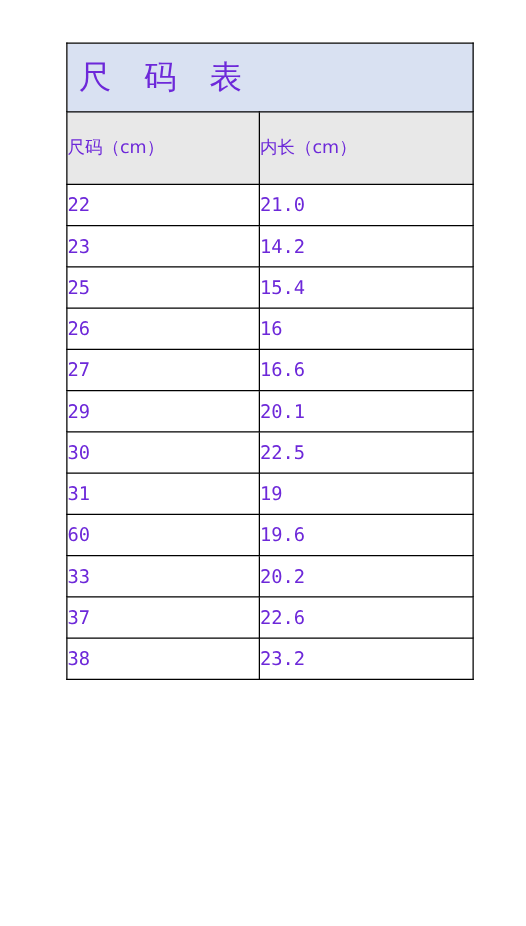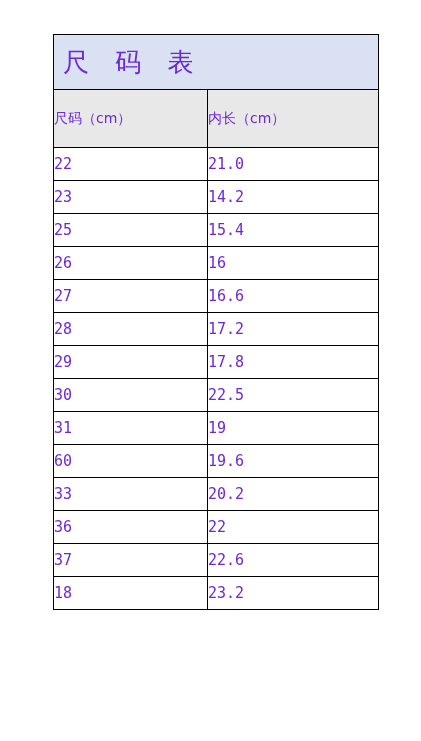--- a/index.html
+++ b/index.html
@@ -101,51 +101,43 @@
           </tr>
           <tr class="data-row">
             <td>26</td>
             <td>16</td>
           </tr>
           <tr class="data-row">
             <td>27</td>
             <td>16.6</td>
           </tr>
           <tr class="data-row">
-            <td>28</td>
-            <td>17.2</td>
-          </tr>
-          <tr class="data-row">
             <td>29</td>
-            <td>17.8</td>
+            <td>20.1</td>
           </tr>
           <tr class="data-row">
             <td>30</td>
             <td>22.5</td>
           </tr>
           <tr class="data-row">
             <td>31</td>
             <td>19</td>
           </tr>
           <tr class="data-row">
             <td>60</td>
             <td>19.6</td>
           </tr>
           <tr class="data-row">
             <td>33</td>
             <td>20.2</td>
           </tr>
           <tr class="data-row">
-            <td>36</td>
-            <td>22</td>
-          </tr>
-          <tr class="data-row">
             <td>37</td>
             <td>22.6</td>
           </tr>
           <tr class="data-row">
-            <td>18</td>
+            <td>38</td>
             <td>23.2</td>
           </tr>
         </tbody>
     </table>
   </div>
 </div>
 
 </body></html>

